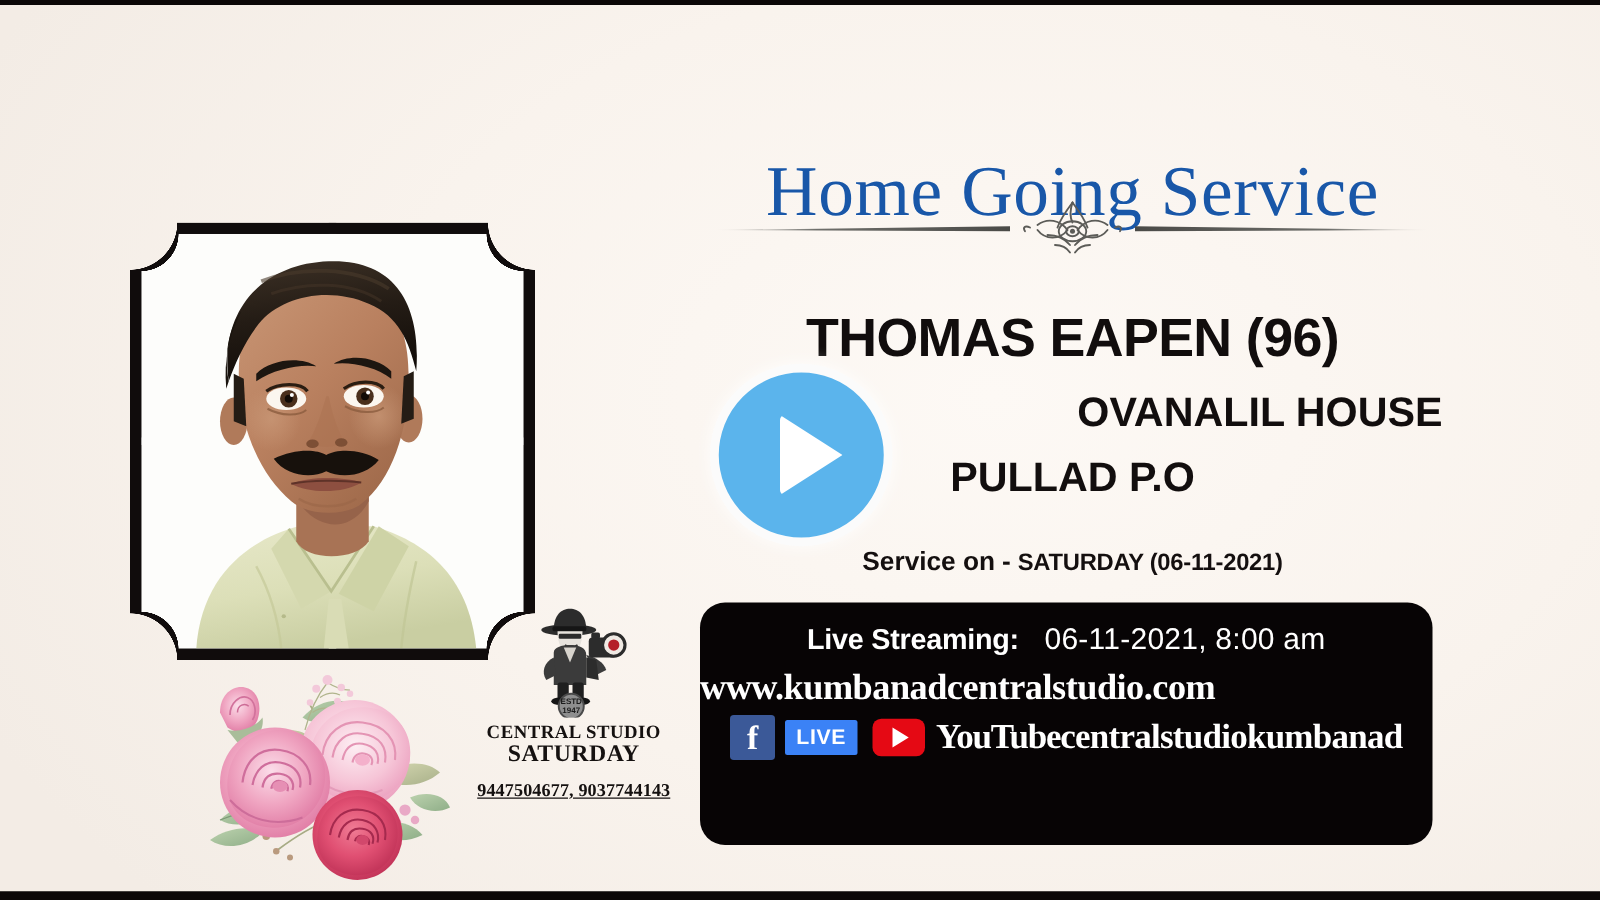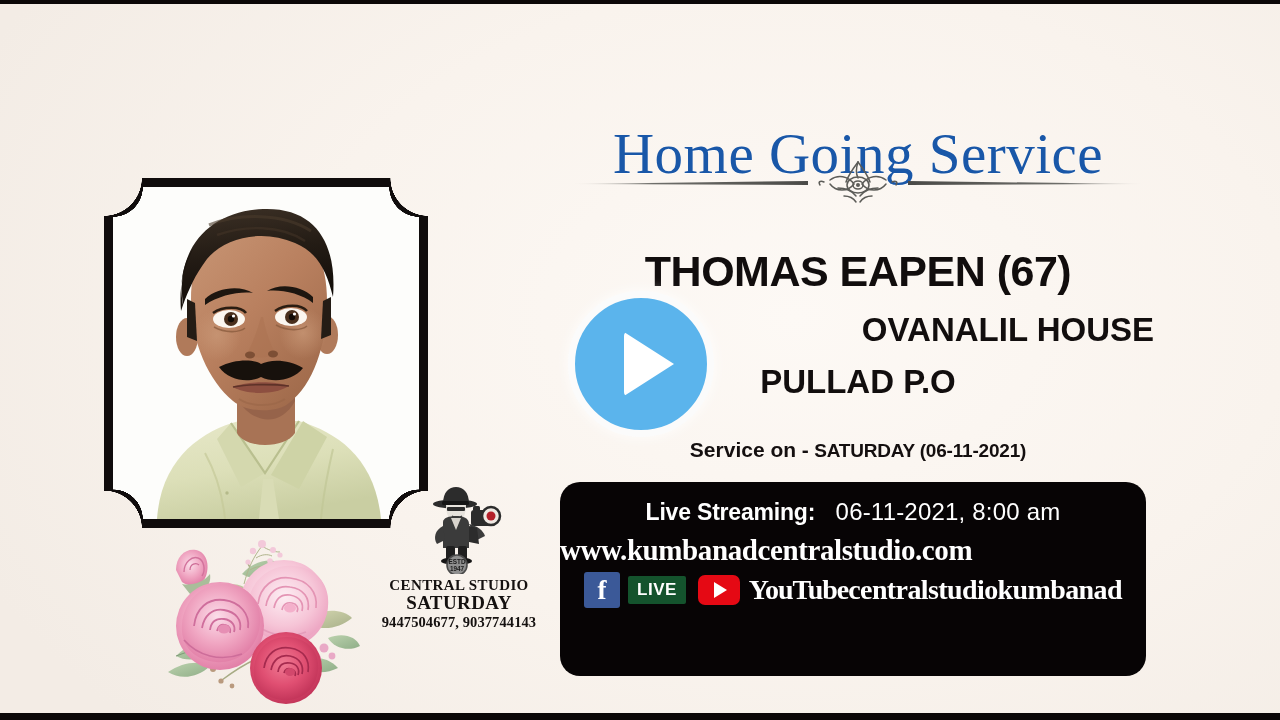--- a/index.html
+++ b/index.html
@@ -111,21 +111,22 @@
     font-weight: bold;
     font-size: 19px;
     letter-spacing: .4px;
     line-height: 1.05;
   }
   .studio-phone {
     font-family: "Liberation Serif", serif;
     font-weight: bold;
     font-size: 14.5px;
     letter-spacing: .1px;
-    margin-top: 1px;
+    margin-top: 11px;
+    text-decoration: underline;
   }
 
   
   .headline {
     position: absolute;
     left: 562px;
     top: 78px;
     width: 592px;
     text-align: center;
     font-family: "Liberation Serif", serif;
@@ -275,21 +276,21 @@
     display: flex; align-items: center; justify-content: center;
     color: #fff;
     font-family: "Liberation Serif", serif;
     font-weight: bold;
     font-size: 27px;
     line-height: 1;
     flex: none;
   }
   .live-badge {
     margin-left: 8px;
-    background: #14532d;
+    background: #3b82f6;
     color: #fff;
     font-size: 17px;
     font-weight: bold;
     letter-spacing: .5px;
     padding: 4px 9px 4px 9px;
     border-radius: 2px;
     flex: none;
   }
   .yt-icon {
     margin-left: 12px;
@@ -605,21 +606,21 @@
       <path d="M282 38 C288 38 292 41 294 44"></path>
       <path d="M310 38 C304 38 300 41 298 44"></path>
       <ellipse cx="296" cy="27" rx="11" ry="8"></ellipse>
       <ellipse cx="296" cy="27" rx="5" ry="4"></ellipse>
       <path d="M262 24 C258 22 256 24 258 27"></path>
       <path d="M330 24 C334 22 336 24 334 27"></path>
     </g>
     <circle cx="296" cy="27" r="2" fill="#5c5c58"></circle>
   </svg>
 
-  <div class="deceased-name">THOMAS EAPEN (67)</div>
+  <div class="deceased-name">THOMAS EAPEN (96)</div>
   <div class="house">OVANALIL HOUSE</div>
   <div class="post-office">PULLAD P.O</div>
   <div class="funeral-line">
     <span class="fl-label">Service on</span>
     <span class="fl-label">-</span>
     <span class="fl-value">SATURDAY (06-11-2021)</span>
   </div>
 
   <div class="play-btn">
     <div class="play-tri"></div>

